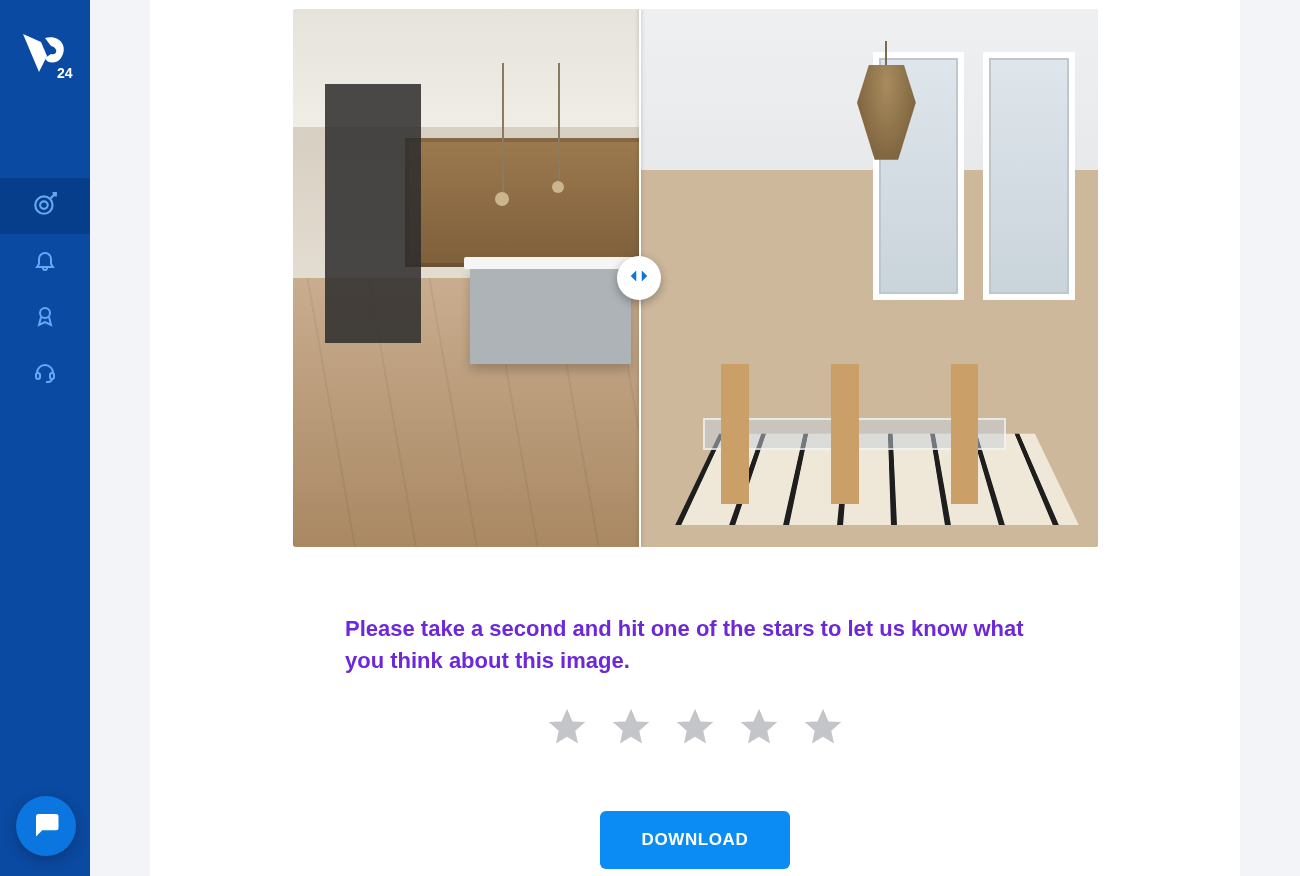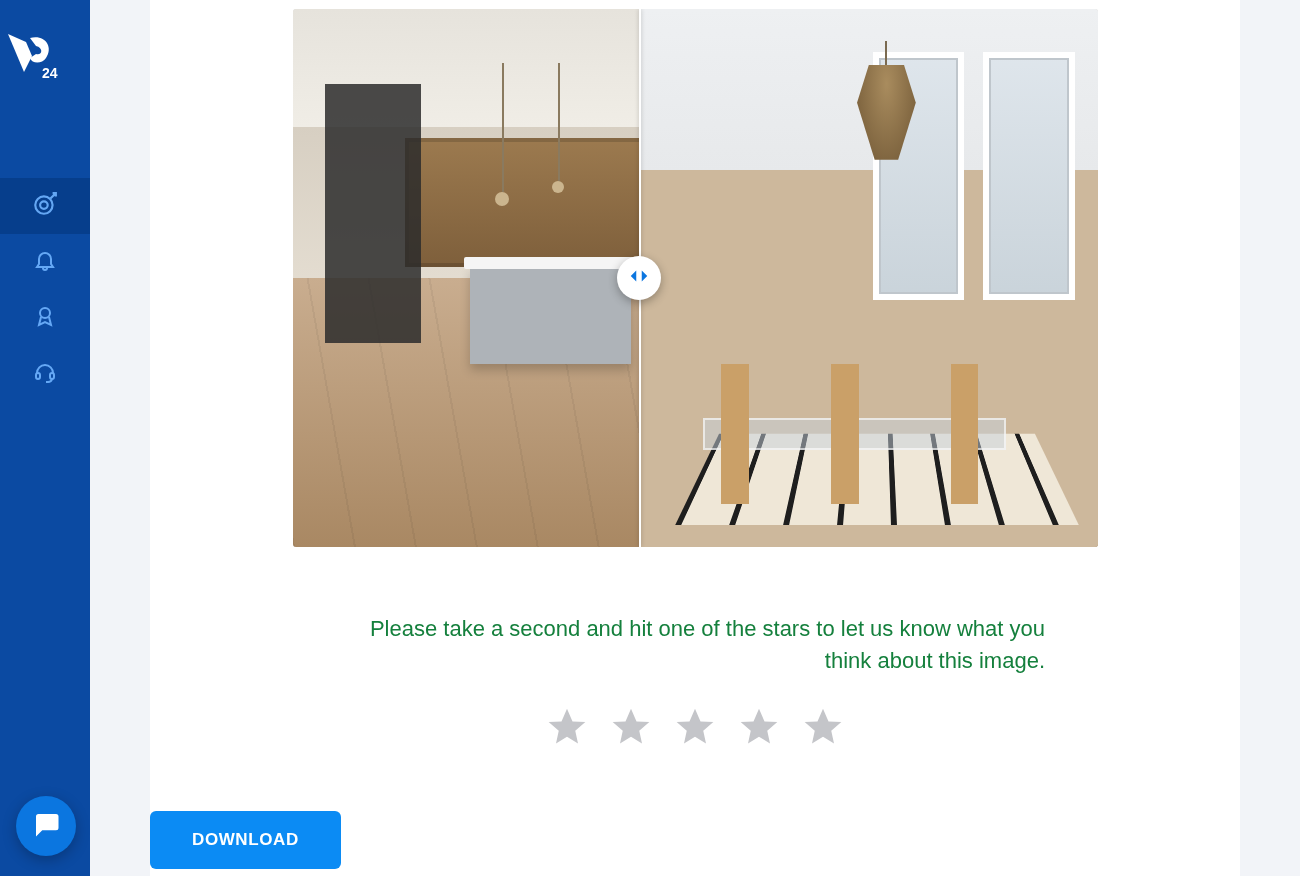--- a/index.html
+++ b/index.html
@@ -12,20 +12,21 @@
     position: relative;
   }
   .sidebar {
     position: absolute;
     left: 0; top: 0;
     width: 90px;
     height: 876px;
     background: #0b4aa2;
     display: flex;
     flex-direction: column;
+    align-items: center;
   }
   .logo {
     margin-top: 26px;
     width: 60px;
     height: 60px;
     display:flex;
     align-items:center;
     justify-content:center;
   }
   .nav {
@@ -150,33 +151,34 @@
     transform: translate(-50%,-50%);
     width:44px;height:44px;border-radius:50%;
     background:#fff;
     box-shadow:0 3px 10px rgba(0,0,0,0.3);
     display:flex;align-items:center;justify-content:center;
     cursor:ew-resize;
   }
   .prompt {
     width: 700px;
     margin: 66px auto 0;
-    text-align:right;
-    color:#15803d;
+    text-align:left;
+    color:#6d28d9;
     font-size:22px;
     line-height:1.45;
+    font-weight:bold;
   }
   .stars {
     margin: 28px auto 0;
     display:flex; justify-content:center; gap:20px;
   }
   .star { cursor:pointer; }
   .actions {
     margin: 58px auto 0;
-    display:flex; justify-content:flex-start; gap:14px;
+    display:flex; justify-content:center; gap:14px;
   }
   .btn {
     height:58px;
     border-radius:6px;
     padding: 0 40px;
     font-size:17px;
     font-weight:700;
     letter-spacing:0.6px;
     cursor:pointer;
     display:flex;align-items:center;justify-content:center;

